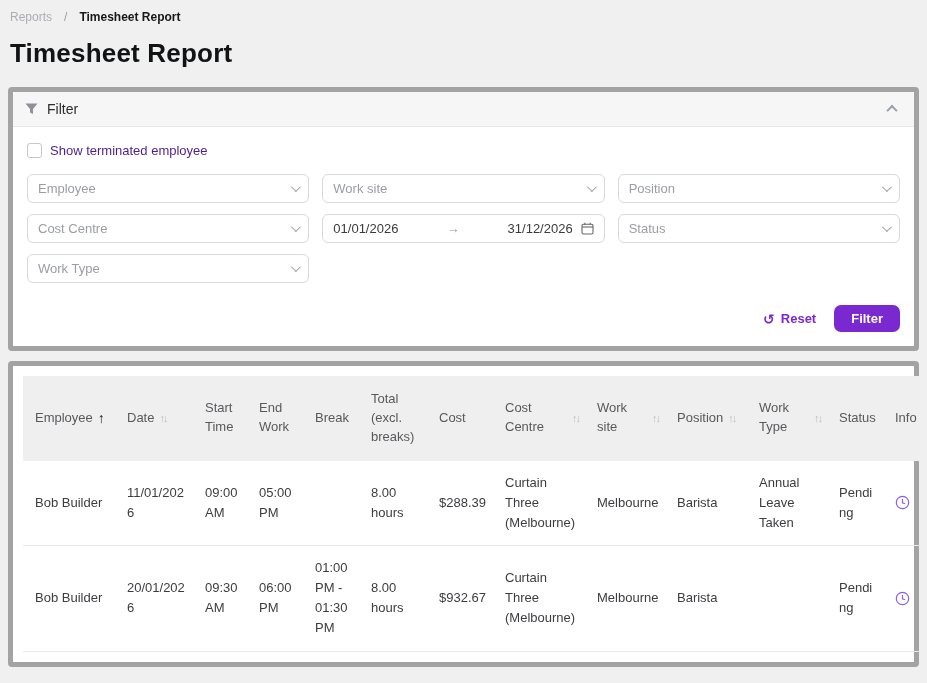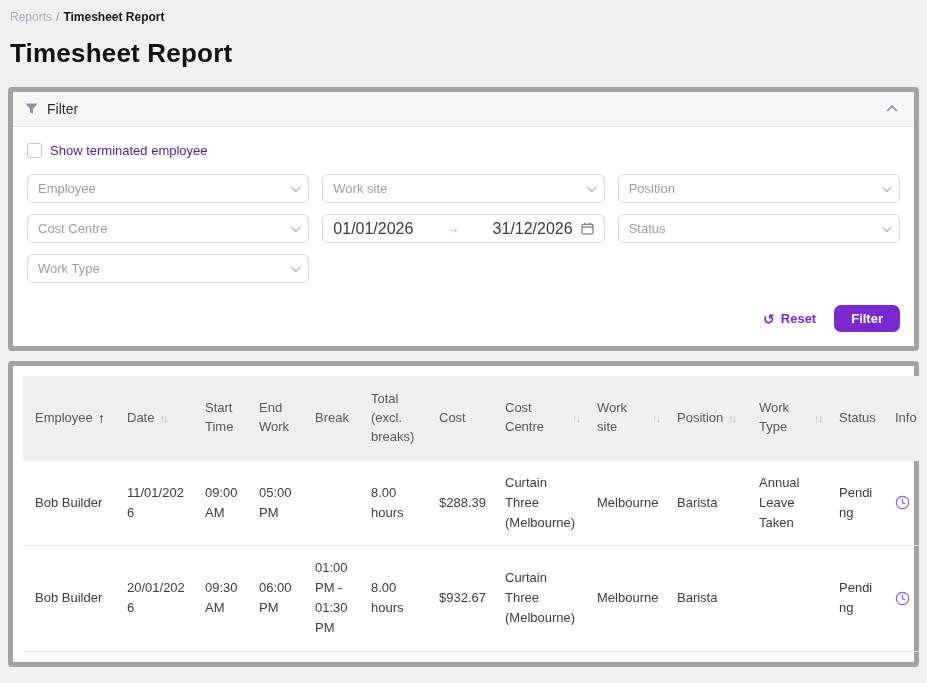--- a/index.html
+++ b/index.html
@@ -5,21 +5,21 @@
   * { margin:0; padding:0; box-sizing:border-box; }
   html,body { width:927px; height:683px; overflow:hidden; }
   body {
     font-family:"Liberation Sans","DejaVu Sans",sans-serif;
     background:#f0f0f0;
     color:#404040;
     padding:8px;
     font-size:13px;
   }
   
-  .breadcrumb { display:flex; gap:4px; align-items:center; font-size:12px; padding:2px 2px 0 2px; }
+  .breadcrumb { display:flex; gap:12px; align-items:center; font-size:12px; padding:2px 2px 0 2px; }
   .crumb-muted { color:#aaadb3; }
   .crumb-sep { color:#9a9da3; }
   .crumb-current { color:#17181a; font-weight:700; }
   .page-title { font-size:26px; font-weight:800; color:#121315; letter-spacing:.2px; padding:14px 2px 18px 2px; }
 
   
   .card { background:#fff; border:5px solid #a3a3a3; border-radius:4px; }
   .filter-card { margin-bottom:10px; }
   .filter-header {
     display:flex; align-items:center; gap:9px;
@@ -35,21 +35,21 @@
   .checkbox { width:15px; height:15px; border:1px solid #c3c6cb; border-radius:3px; background:#fff; cursor:pointer; }
   .checkbox-label { font-size:13px; color:#4c1d95; }
   .filter-grid { display:grid; grid-template-columns:repeat(3,1fr); column-gap:13px; row-gap:11px; }
   .field {
     height:29px; border:1px solid #d7d9dd; border-radius:6px; background:#fff;
     display:flex; align-items:center; padding:0 10px; cursor:pointer;
   }
   .field .placeholder { color:#9a9da3; font-size:13px; flex:1; }
   .chev-down { width:7px; height:7px; border-right:1.6px solid #9aa0a8; border-bottom:1.6px solid #9aa0a8; transform:rotate(45deg) translateY(-2px); }
   .date-field { gap:8px; }
-  .date-value { color:#3a3b3e; font-size:16px; }
+  .date-value { color:#3a3b3e; font-size:13px; }
   .date-arrow { color:#9a9da3; flex:1; text-align:center; }
   .cal-icon svg { display:block; }
   .filter-footer { display:flex; justify-content:flex-end; align-items:center; gap:18px; margin-top:22px; }
   .reset-btn { display:flex; align-items:center; gap:6px; color:#7a28d0; font-size:13px; font-weight:600; cursor:pointer; background:none; border:none; font-family:inherit; }
   .reset-icon { font-size:14px; line-height:1; color:#7a28d0; }
   .apply-btn {
     background:#7a28d0; color:#fff; border:none; border-radius:7px;
     padding:6px 17px; font-size:13px; font-weight:700; cursor:pointer; font-family:inherit;
   }
 

